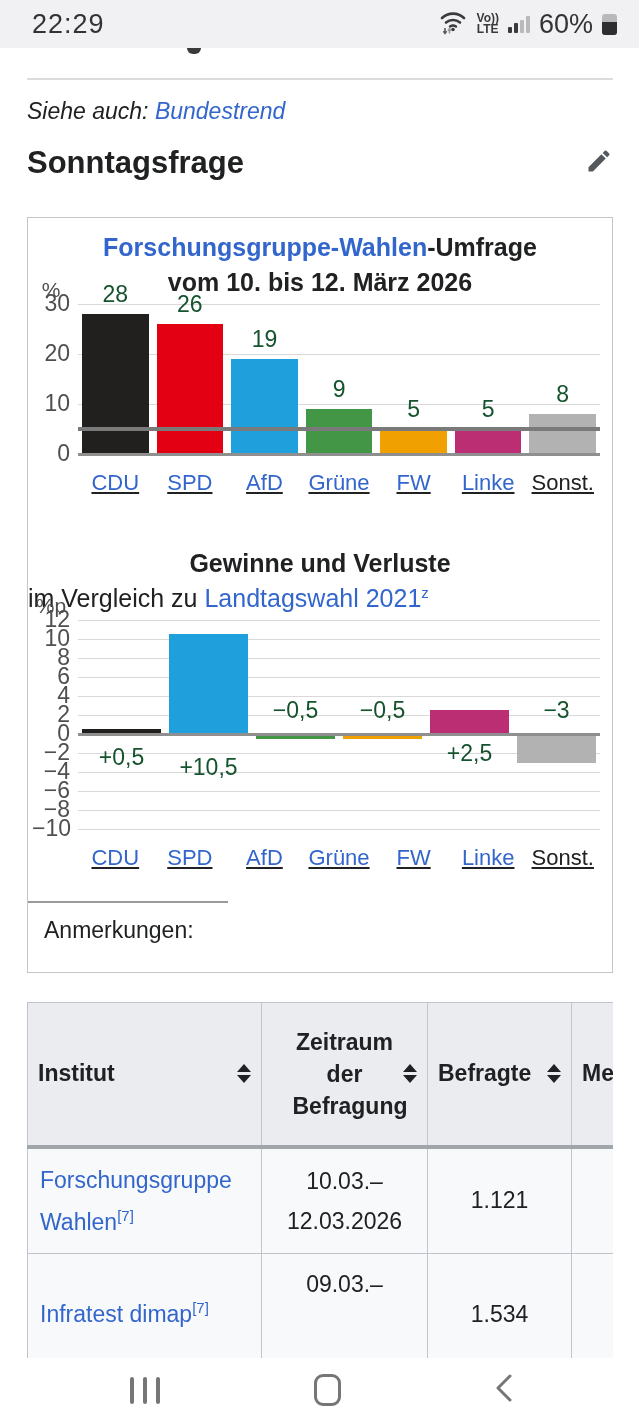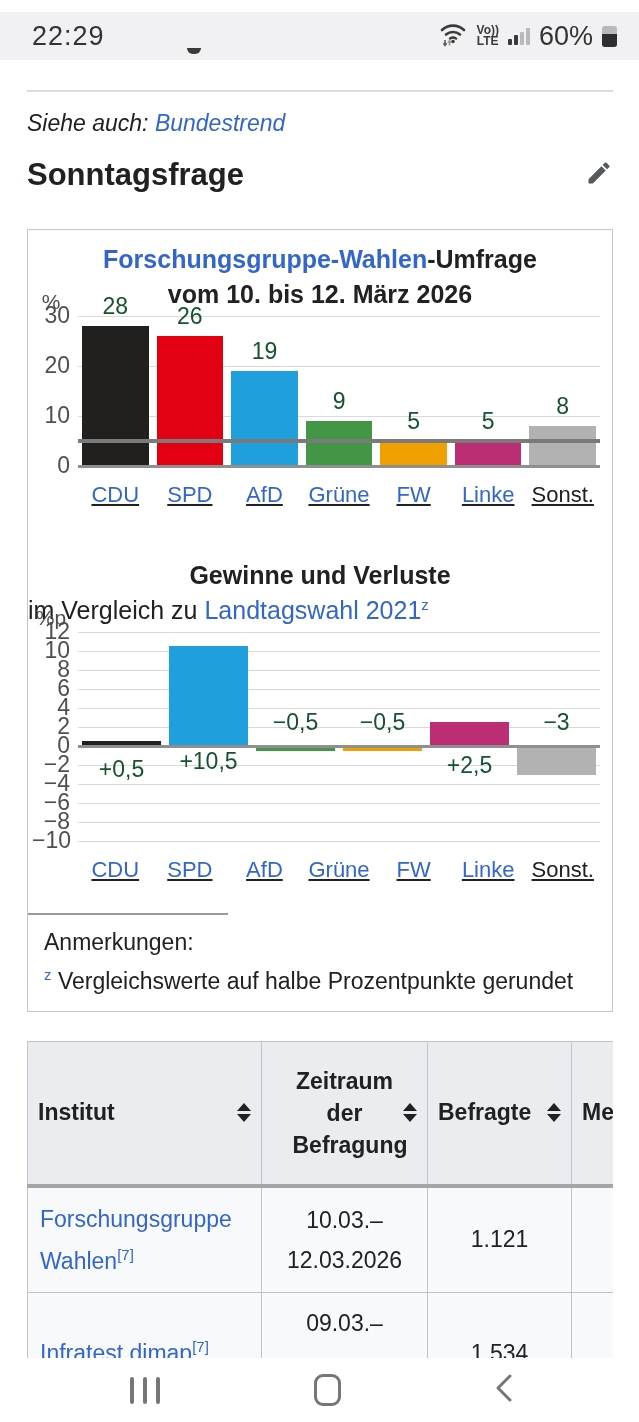--- a/index.html
+++ b/index.html
@@ -3,21 +3,21 @@
 <meta charset="utf-8">
 <style>
   html,body{margin:0;padding:0;}
   body{
     width:639px;height:1422px;position:relative;overflow:hidden;
     background:#fff;color:#202122;
     font-family:"Liberation Sans","DejaVu Sans",sans-serif;
   }
   
   .statusbar{height:48px;background:#f1f1f3;display:flex;align-items:center;
-    justify-content:space-between;padding:0 22px 0 32px;box-sizing:border-box;margin-top:12px;}
+    justify-content:space-between;padding:0 22px 0 32px;box-sizing:border-box;}
   .time{font-size:27px;color:#333;letter-spacing:1px;}
   .sb-right{display:flex;align-items:center;gap:9px;}
   .volte{display:flex;flex-direction:column;align-items:center;line-height:11px;
     font-size:12px;font-weight:bold;color:#3a3a3a;}
   .sigbars{display:flex;align-items:flex-end;gap:2px;height:17px;}
   .sigbars i{width:4px;border-radius:1px;display:block;}
   .pct{font-size:27px;color:#333;}
   .battery{position:relative;width:15px;height:21px;border-radius:3px;background:#b9b9bb;overflow:hidden;}
   .battery .fill{position:absolute;left:0;right:0;bottom:0;height:13px;background:#2e2e30;}
   .frag{position:absolute;left:187px;top:48px;width:14px;height:6px;background:#3a3a3a;border-radius:0 0 6px 6px;}
@@ -217,21 +217,21 @@
           <div class="grid" style="top: 209px;"></div>
           <div class="ytick" style="top: 195px;">−10</div>
           <div class="yunit" style="top: -26px;">%p</div>
           <div class="cols">
             <div class="col">
               <div class="bar" style="background: rgb(34, 31, 31); bottom: 95px; height: 5px;"></div>
               <div class="vlabel" style="top: 124px;">+0,5</div>
             </div>
             <div class="col">
               <div class="bar" style="background: rgb(31, 160, 221); bottom: 95px; height: 99.75px;"></div>
-              <div class="vlabel" style="top: 116px;">+10,5</div>
+              <div class="vlabel" style="top: 134px;">+10,5</div>
             </div>
             <div class="col">
               <div class="bar" style="background: rgb(68, 150, 71); top: 114px; height: 4.75px;"></div>
               <div class="vlabel" style="bottom: 105px;">−0,5</div>
             </div>
             <div class="col">
               <div class="bar" style="background: rgb(240, 160, 0); top: 114px; height: 4.75px;"></div>
               <div class="vlabel" style="bottom: 105px;">−0,5</div>
             </div>
             <div class="col">
@@ -251,21 +251,20 @@
           <span class="xlab link">Grüne</span>
           <span class="xlab link">FW</span>
           <span class="xlab link">Linke</span>
           <span class="xlab plain">Sonst.</span>
         </div>
     </div>
 
     <div class="notes">
       <hr>
       <p class="notetitle">Anmerkungen:</p>
-      <p class="notetext"><a class="link sup">z</a> <span>Vergleichswerte auf halbe Prozentpunkte gerundet</span></p>
     </div>
   </div>
 
   <div class="tclip">
     <table>
       <colgroup>
           <col style="width:234px">
           <col style="width:166px">
           <col style="width:144px">
           <col style="width:240px">

